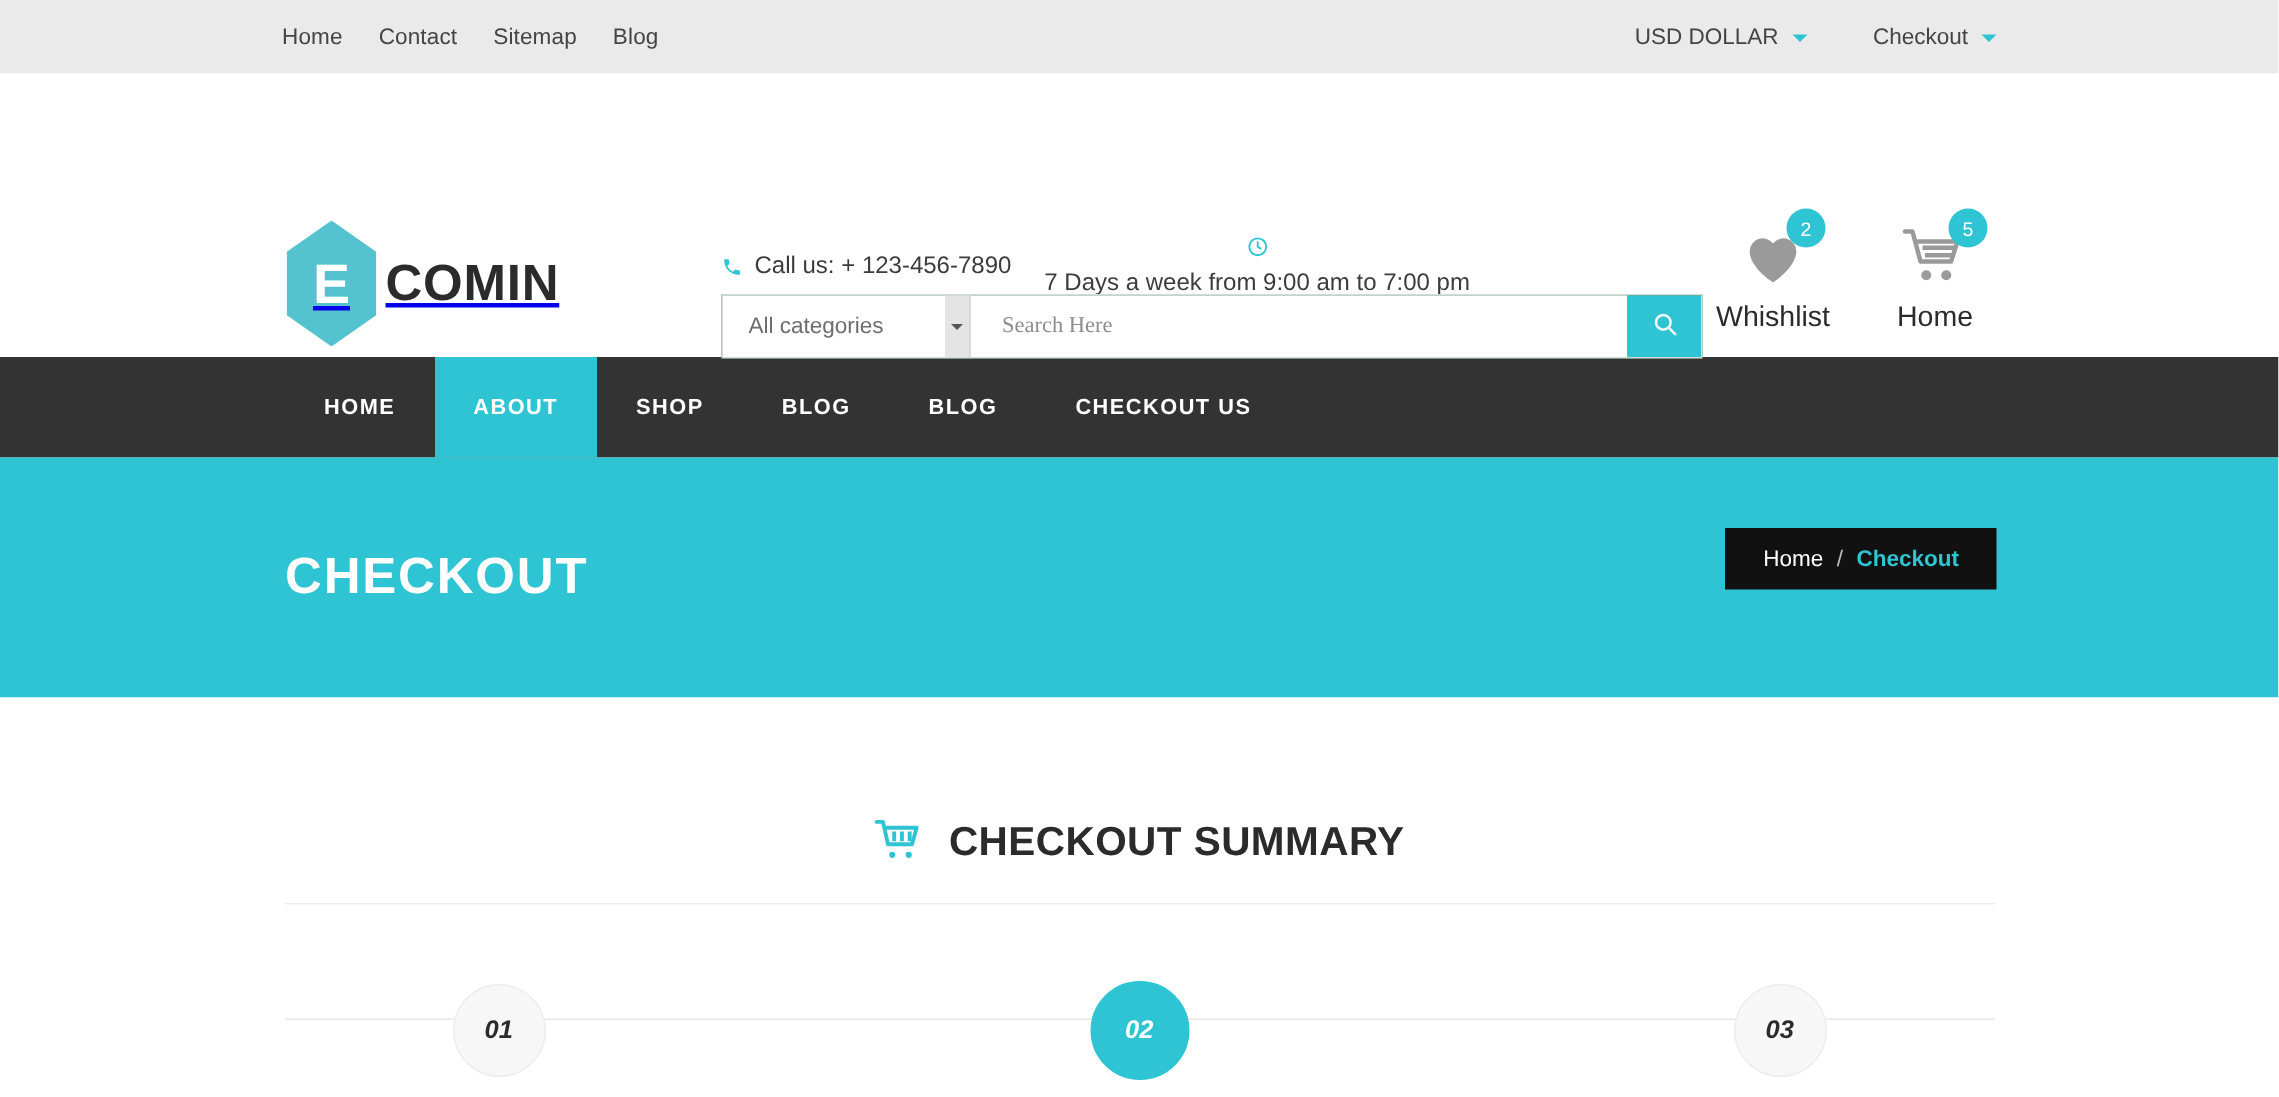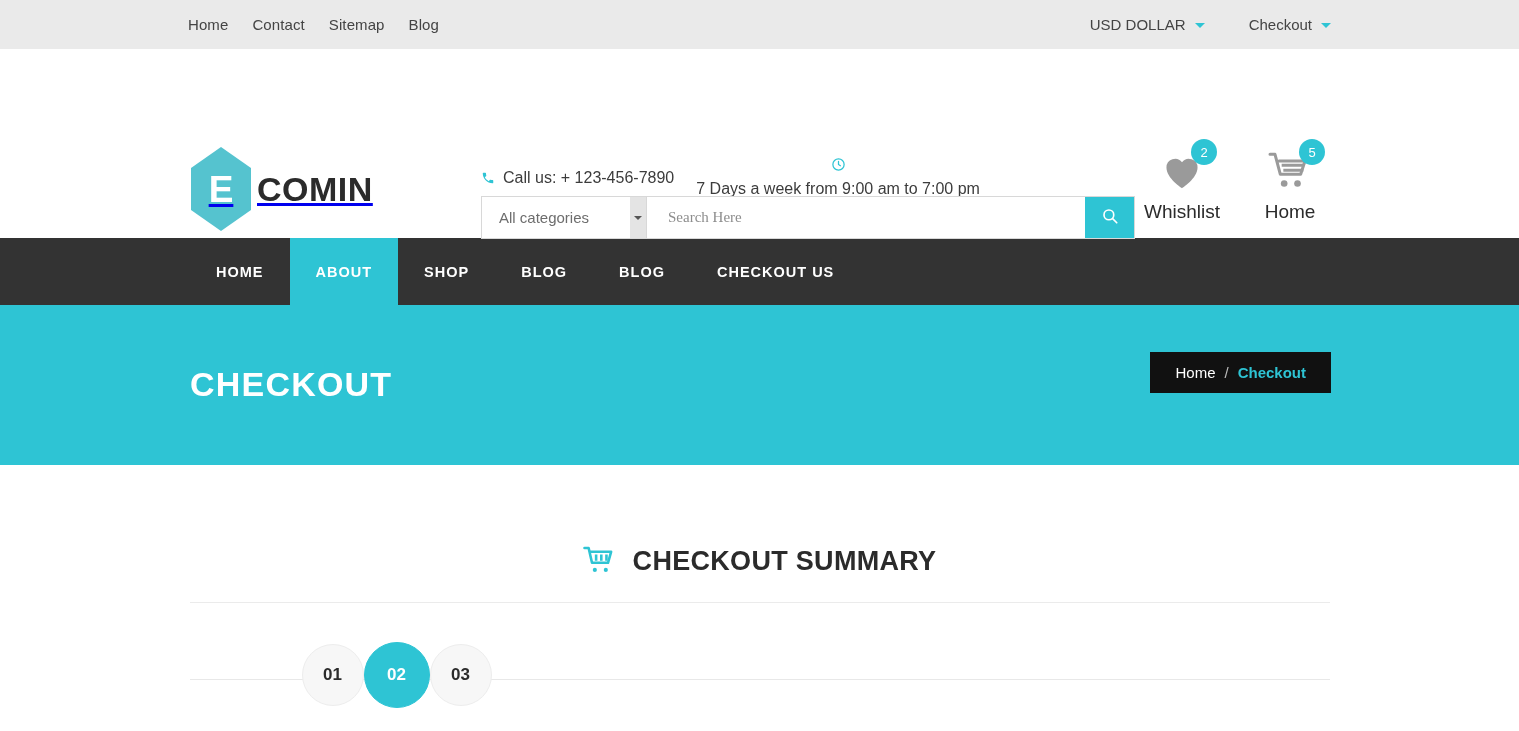--- a/index.html
+++ b/index.html
@@ -234,24 +234,25 @@
     height: 70px;
   }
   .steps-line {
     position: absolute;
     top: 35px; left: 0; right: 0;
     height: 1px;
     background: #e8e8e8;
   }
   .steps-row {
     position: absolute;
-    top: 0; left: 0; right: 0;
+    top: 12px; left: 0; right: 0;
     display: flex;
-    justify-content: flex-start;
+    justify-content: space-between;
     padding: 0 112px;
+    font-style: italic;
   }
   .step {
     width: 62px; height: 62px;
     border-radius: 50%;
     display: flex; align-items: center; justify-content: center;
     font-size: 17px; font-weight: bold;
     background: #f7f7f7;
     border: 1px solid #ededed;
     color: #2b2b2b;
     position: relative;

